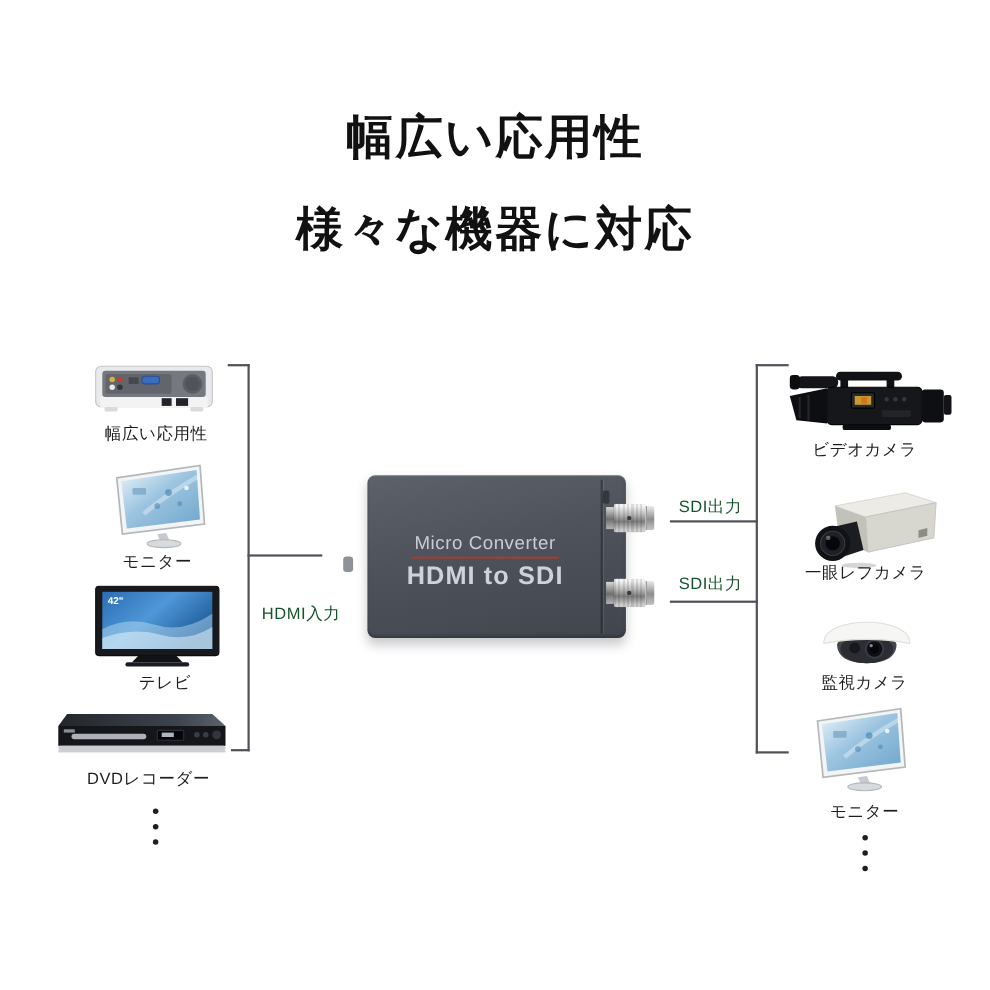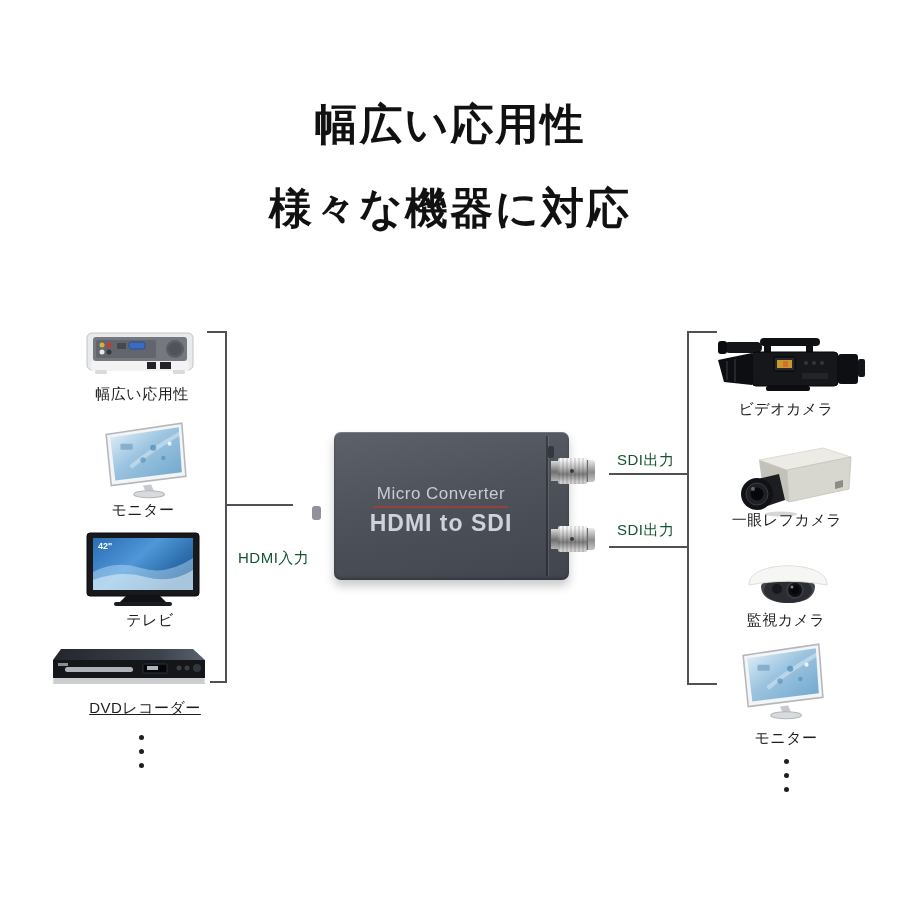--- a/index.html
+++ b/index.html
@@ -179,21 +179,21 @@
       <rect x="20" y="21" width="68" height="5" rx="2.5" fill="#aeb2b8"></rect>
       <rect x="98" y="18" width="24" height="9" rx="1" fill="#05060a" stroke="#2c3038"></rect>
       <rect x="102" y="20" width="11" height="4" fill="#cdd4da" opacity="0.85"></rect>
       <circle cx="134" cy="22" r="2.5" fill="#3a3e45"></circle>
       <circle cx="142" cy="22" r="2.5" fill="#3a3e45"></circle>
       <circle cx="152" cy="22" r="4" fill="#31353c"></circle>
       <rect x="8" y="32" width="152" height="4" rx="2" fill="#caccd0"></rect>
       <rect x="8" y="36" width="152" height="2" fill="#9b9da1" opacity="0.5"></rect>
     </svg>
   </div>
-  <div class="dev-label" style="left:145px;top:699px;text-decoration:underline;">DVDレコーダー</div>
+  <div class="dev-label" style="left:135px;top:699px;">DVDレコーダー</div>
 
   <div>
     <div class="dot" style="left:139px;top:735px;"></div>
     <div class="dot" style="left:139px;top:749px;"></div>
     <div class="dot" style="left:139px;top:763px;"></div>
   </div>
 
   <div class="dev" style="left:714px;top:333px;">
     <svg width="154" height="62" viewBox="0 0 154 62">
       <rect x="46" y="5" width="60" height="8" rx="4" fill="#101114"></rect>

